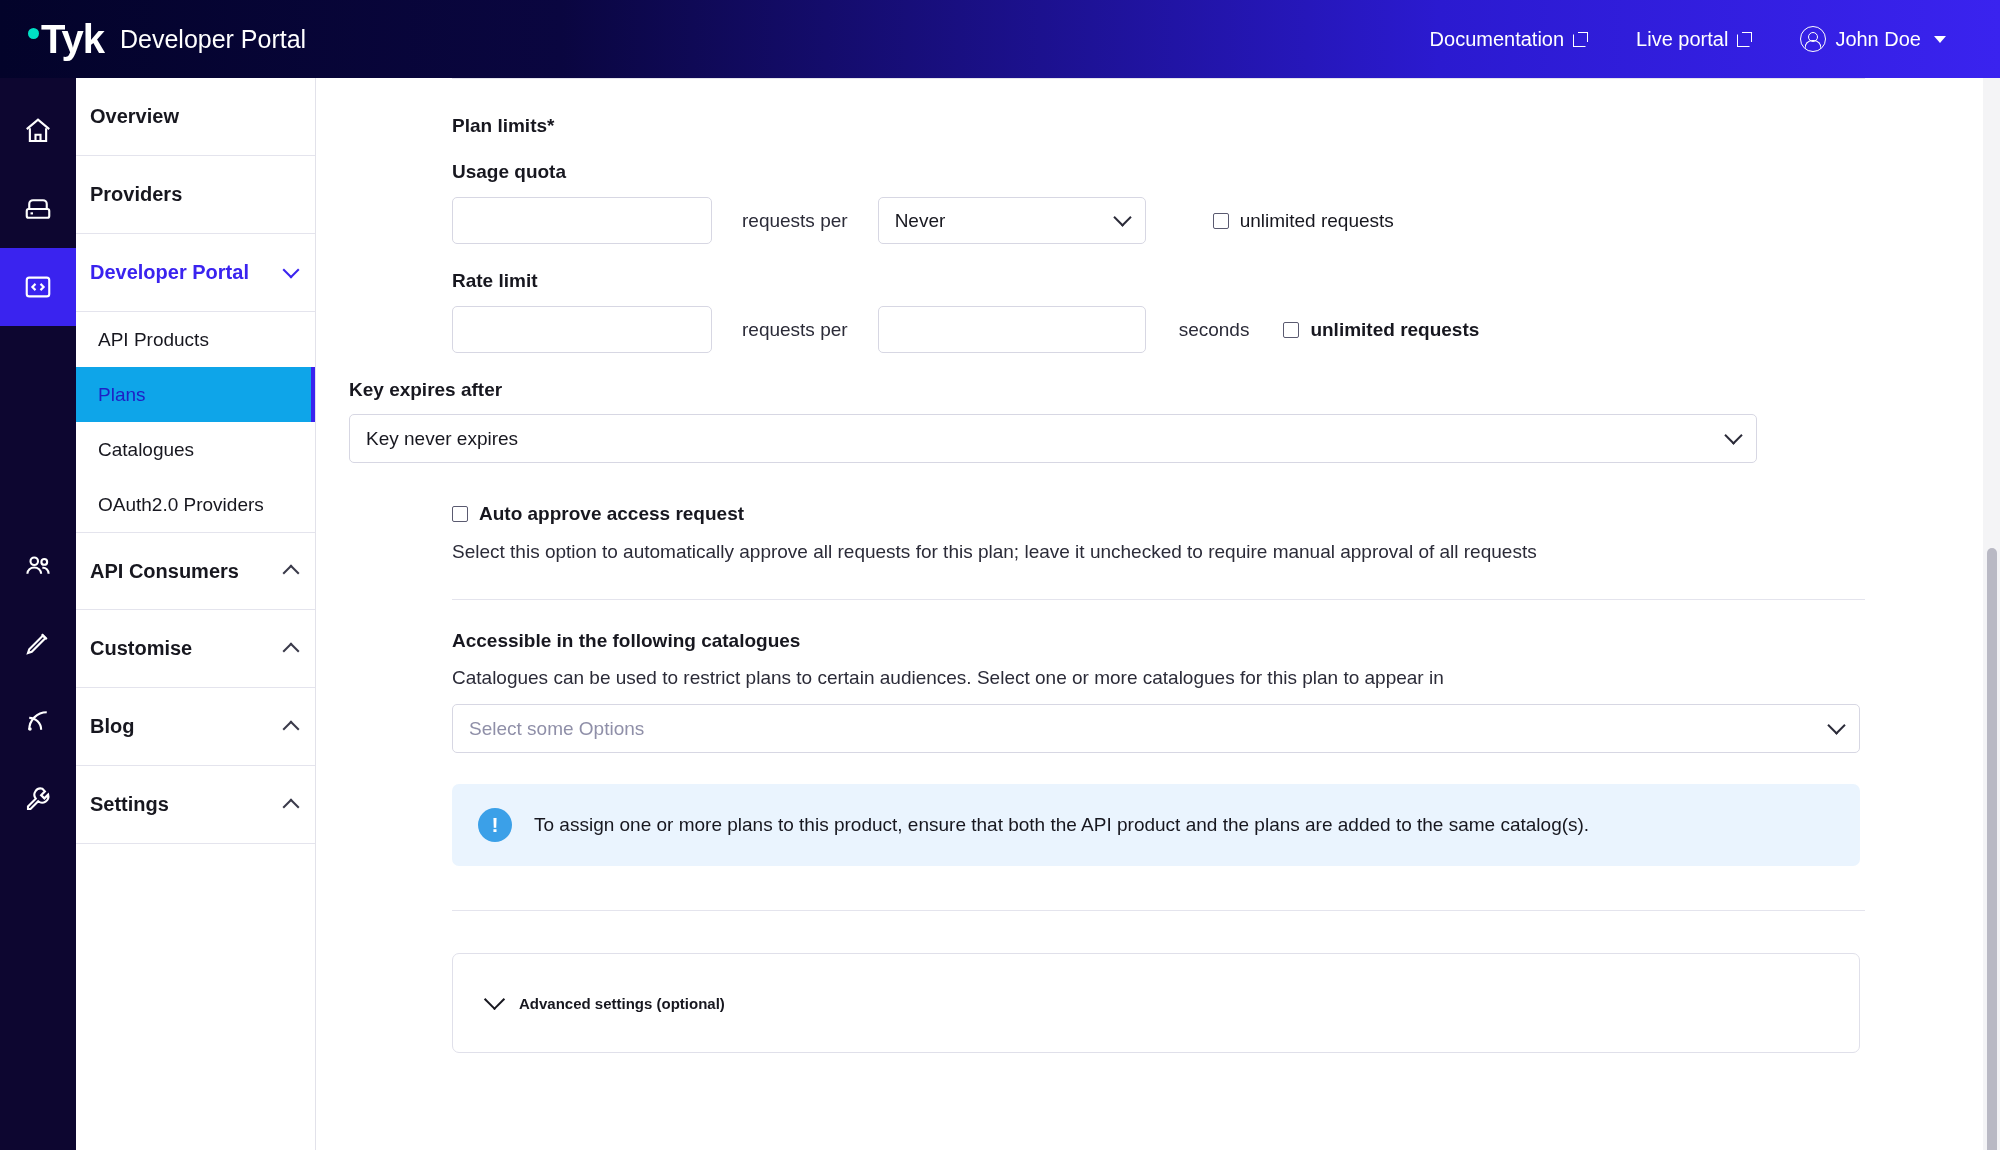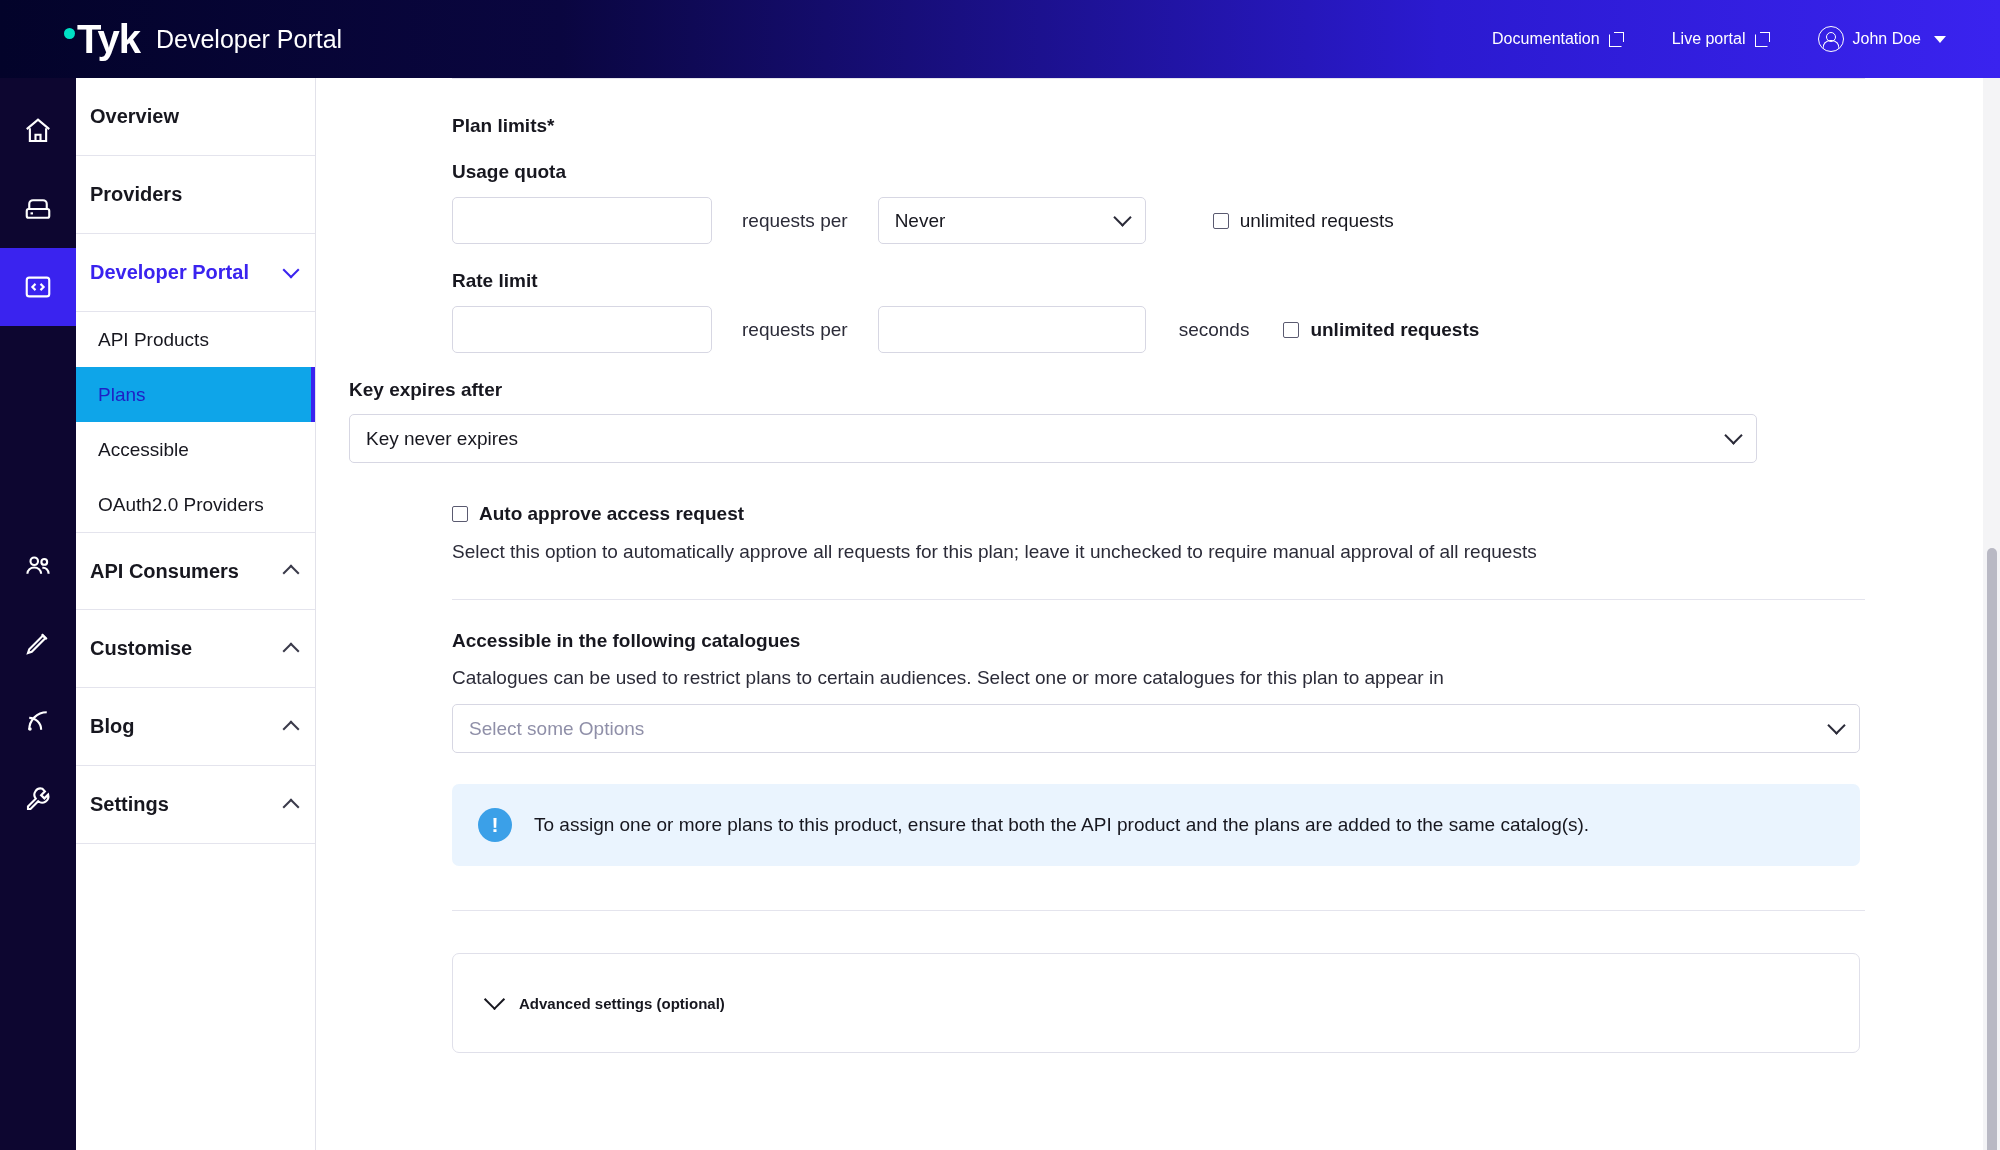--- a/index.html
+++ b/index.html
@@ -15,39 +15,39 @@
   
   .topbar {
     position: absolute; top: 0; left: 0; width: 2000px; height: 78px;
     background: linear-gradient(90deg, #03032a 0%, #0a0640 28%, #2b1ad0 72%, #3a23ef 100%);
     display: flex; align-items: center;
     color: #ffffff;
     z-index: 30;
   }
   .brand {
     display: flex; align-items: center; gap: 10px;
-    padding-left: 28px; height: 78px; margin-left: 36px;
+    padding-left: 28px; height: 78px;
   }
   .tyk-logo {
     display: flex; align-items: baseline;
     font-size: 40px; font-weight: 700; letter-spacing: -1px;
     color: #ffffff;
     position: relative;
   }
   .tyk-dot {
     width: 11px; height: 11px; border-radius: 50%;
     background: #00e0c5; display: inline-block;
     margin-right: 2px; position: relative; top: -14px;
   }
   .brand-title {
     font-size: 25px; font-weight: 400; color: #ffffff; margin-left: 6px;
   }
   .topright {
     margin-left: auto; display: flex; align-items: center; gap: 0px;
-    padding-right: 30px; font-size: 16px;
+    padding-right: 30px; font-size: 20px;
   }
   .topright .tr-item {
     display: flex; align-items: center; gap: 9px;
     padding: 0 24px; color: #ffffff; white-space: nowrap;
   }
   .ext-icon {
     display: inline-block; width: 15px; height: 15px; position: relative;
   }
   .ext-icon::before {
     content: ""; position: absolute; left: 0; bottom: 0;
@@ -296,21 +296,21 @@
     <span>Developer Portal</span>
     <span class="chev blue"></span>
   </div>
   <div class="sub-item">
     <span>API Products</span>
   </div>
   <div class="sub-item selected">
     <span>Plans</span>
   </div>
   <div class="sub-item">
-    <span>Accessible</span>
+    <span>Catalogues</span>
   </div>
   <div class="sub-item">
     <span>OAuth2.0 Providers</span>
   </div>
   <div class="side-row plain" style="border-top:1px solid #e4e4ed;">
     <span>API Consumers</span>
     <span class="chev up"></span>
   </div>
   <div class="side-row plain">
     <span>Customise</span>

